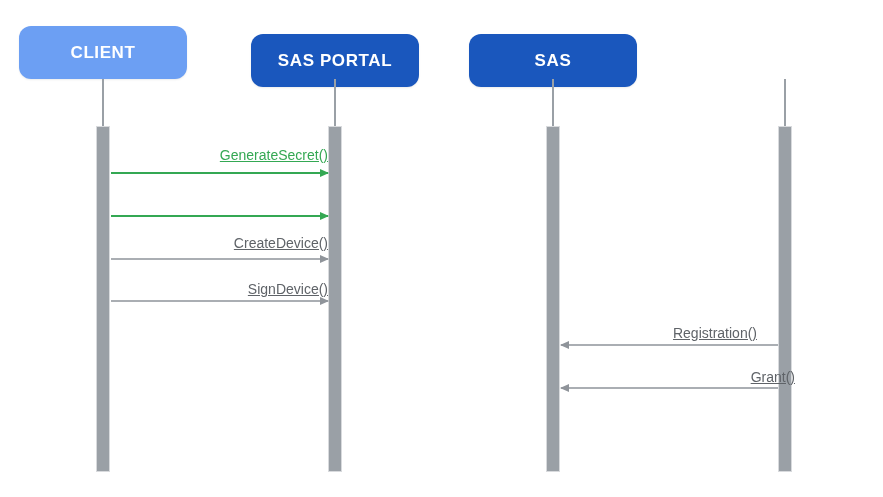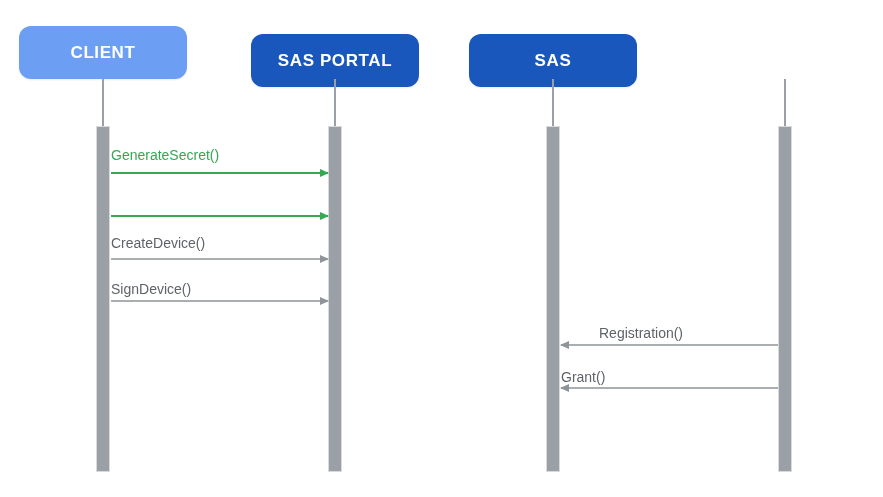--- a/index.html
+++ b/index.html
@@ -36,21 +36,21 @@
     position:absolute;top:79px;height:47px;width:1.5px;
     background:var(--c-bar);
   }
   .activation{
     position:absolute;top:126px;height:344px;width:12px;
     background:var(--c-bar);
     border:1px solid var(--c-barborder);
   }
   .msg-label{
     position:absolute;height:20px;line-height:20px;
-    text-align:left;font-size:14px;
+    text-align:right;font-size:14px;text-decoration:underline;
   }
   .msg-label.green{color:var(--c-green);}
   .msg-label.gray{color:var(--c-graytext);}
   .msg-line{
     position:absolute;height:1.5px;
   }
   .msg-line.green{background:var(--c-green);}
   .msg-line.gray{background:var(--c-grayline);}
   .head{
     position:absolute;width:0;height:0;top:-3.5px;
@@ -95,21 +95,21 @@
   <div class="msg-label gray" style="left:111px;top:233px;width:217px;">CreateDevice()</div>
   <div class="msg-line gray" style="left:111px;top:258px;width:217px;">
     <i class="head right grayh"></i>
   </div>
 
   <div class="msg-label gray" style="left:111px;top:279px;width:217px;">SignDevice()</div>
   <div class="msg-line gray" style="left:111px;top:300px;width:217px;">
     <i class="head right grayh"></i>
   </div>
 
-  <div class="msg-label gray" style="left:561px;top:323px;width:196px;padding-left:38px;">Registration()</div>
+  <div class="msg-label gray" style="left:561px;top:323px;width:196px;">Registration()</div>
   <div class="msg-line gray" style="left:561px;top:344px;width:217px;">
     <i class="head left grayh"></i>
   </div>
 
   <div class="msg-label gray" style="left:561px;top:367px;width:234px;">Grant()</div>
   <div class="msg-line gray" style="left:561px;top:387px;width:217px;">
     <i class="head left grayh"></i>
   </div>
 
 </div>

